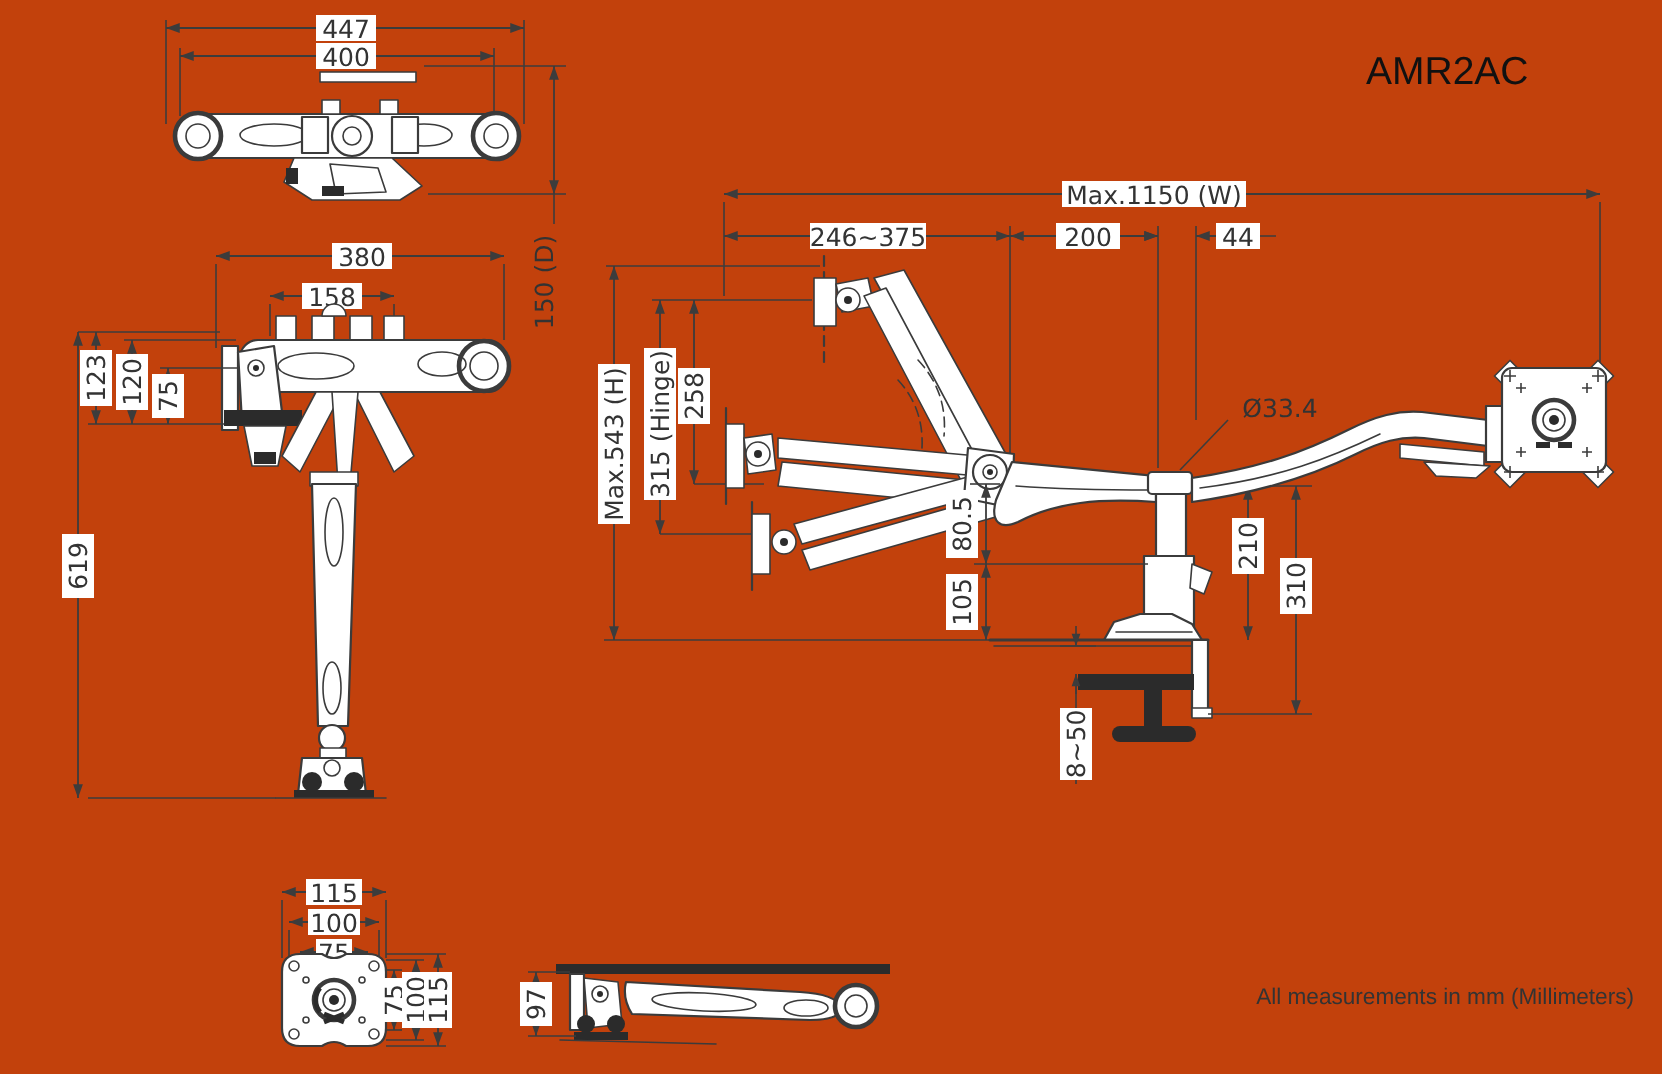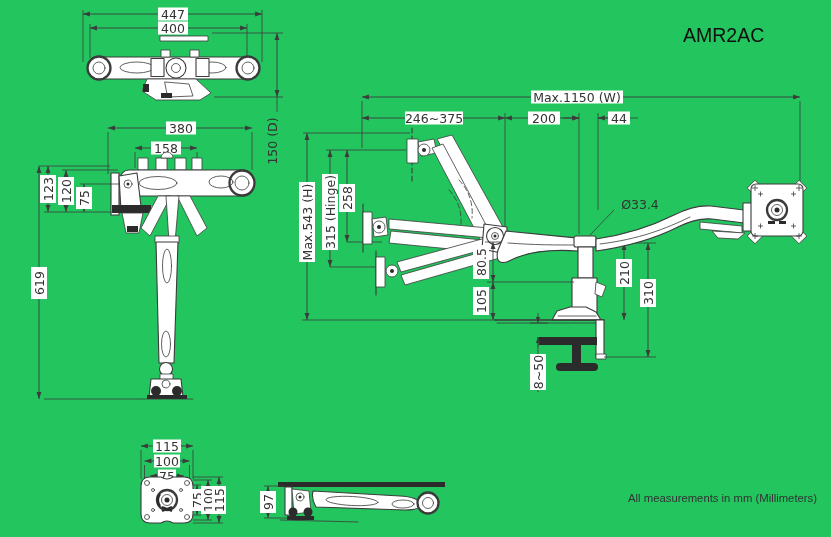--- a/index.html
+++ b/index.html
@@ -1,16 +1,16 @@
 <!DOCTYPE html>
 <html><head>
 <meta charset="utf-8">
 <style>
   html,body{margin:0;padding:0;background:#fff;}
-  #canvas{position:relative;width:831px;height:537px;background:#22c55e;overflow:hidden;
+  #canvas{position:relative;width:831px;height:537px;background:#c2410c;overflow:hidden;
           font-family:"DejaVu Sans", sans-serif;}
   svg{display:block;}
   .draw  {fill:none;stroke:#3b3b3b;stroke-width:1.1;stroke-linejoin:round;stroke-linecap:round;}
   .drawf {fill:#fff;stroke:#3b3b3b;stroke-width:1.1;stroke-linejoin:round;}
   .thin  {stroke-width:0.8;}
   .thick {stroke-width:2.3;}
   .dark  {fill:#2b2b2b;stroke:none;}
   .dline {stroke:#2b2b2b;stroke-width:2.4;fill:none;}
   .dim   {fill:none;stroke:#3c3c3c;stroke-width:0.9;}
   .ext   {fill:none;stroke:#3c3c3c;stroke-width:0.8;}

